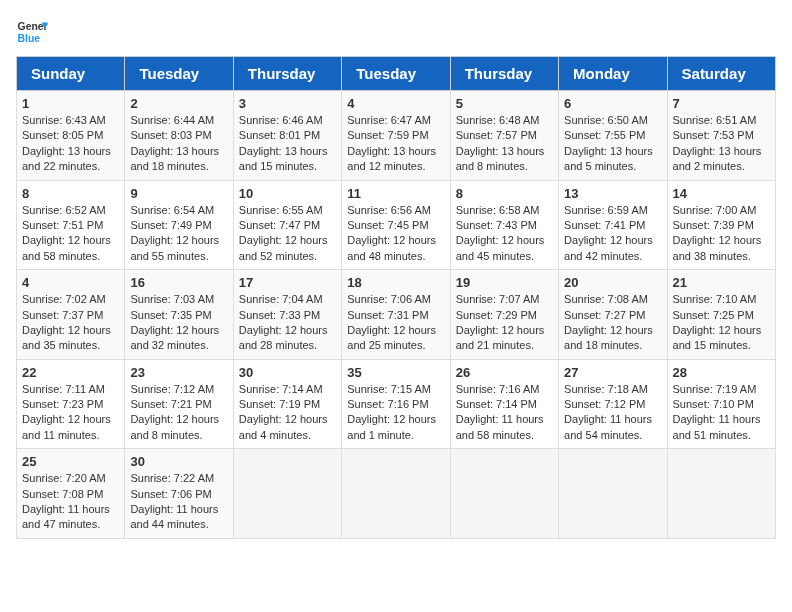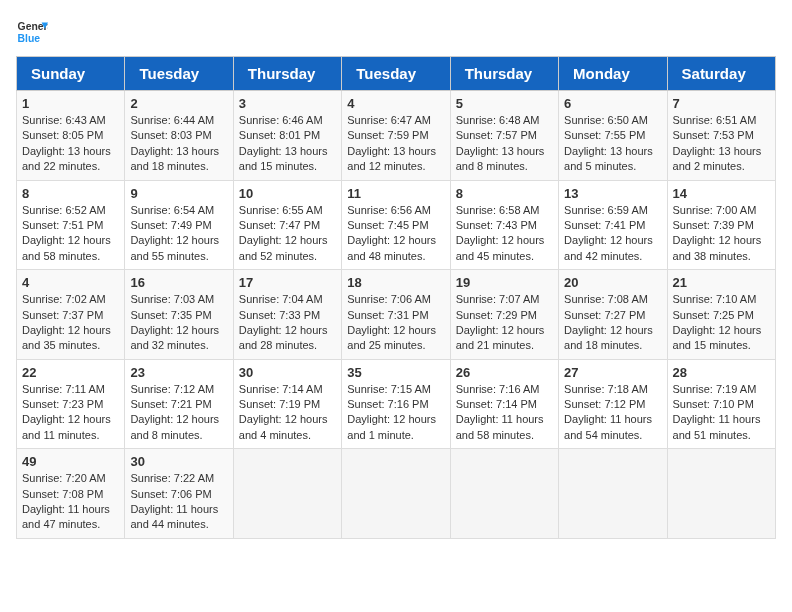--- a/index.html
+++ b/index.html
@@ -228,21 +228,21 @@
           <span class="day-number">27</span>
           <div class="cell-content">Sunrise: 7:18 AM<br>Sunset: 7:12 PM<br>Daylight: 11 hours<br>and 54 minutes.</div>
         </td>
         <td>
           <span class="day-number">28</span>
           <div class="cell-content">Sunrise: 7:19 AM<br>Sunset: 7:10 PM<br>Daylight: 11 hours<br>and 51 minutes.</div>
         </td>
       </tr>
       <tr>
         <td>
-          <span class="day-number">49</span>
+          <span class="day-number">25</span>
           <div class="cell-content">Sunrise: 7:20 AM<br>Sunset: 7:08 PM<br>Daylight: 11 hours<br>and 47 minutes.</div>
         </td>
         <td>
           <span class="day-number">30</span>
           <div class="cell-content">Sunrise: 7:22 AM<br>Sunset: 7:06 PM<br>Daylight: 11 hours<br>and 44 minutes.</div>
         </td>
         <td class="empty-cell"></td>
         <td class="empty-cell"></td>
         <td class="empty-cell"></td>
         <td class="empty-cell"></td>

